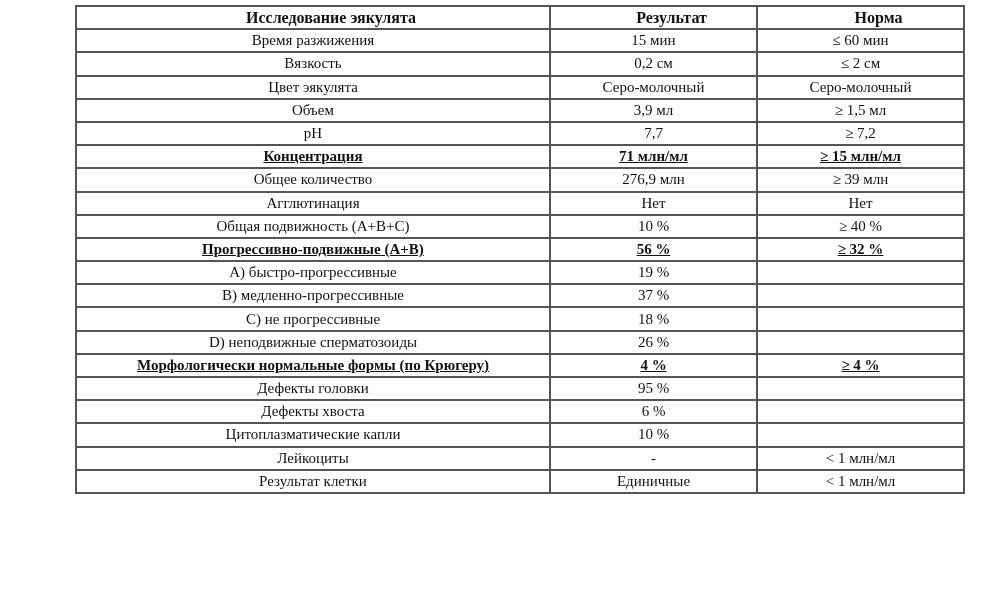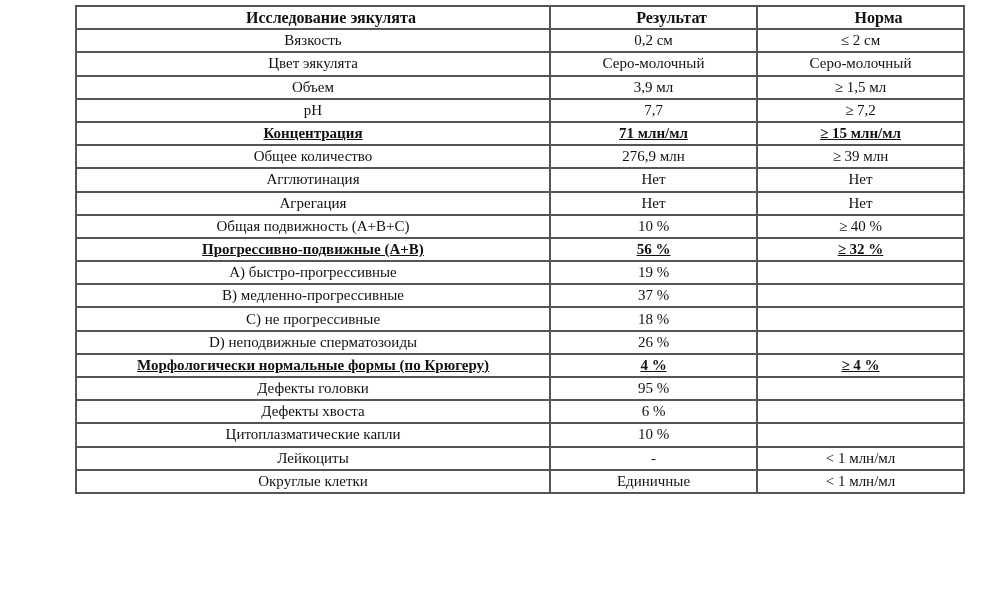--- a/index.html
+++ b/index.html
@@ -59,20 +59,25 @@
   </colgroup>
   <thead>
     <tr>
       <th>Исследование эякулята</th>
       <th>Результат</th>
       <th>Норма</th>
     </tr>
   </thead>
   <tbody id="table-body">
       <tr>
+        <td>Время разжижения</td>
+        <td>15 мин</td>
+        <td>≤ 60 мин</td>
+      </tr>
+      <tr>
         <td>Вязкость</td>
         <td>0,2 см</td>
         <td>≤ 2 см</td>
       </tr>
       <tr>
         <td>Цвет эякулята</td>
         <td>Серо-молочный</td>
         <td>Серо-молочный</td>
       </tr>
       <tr>
@@ -90,25 +95,20 @@
         <td>71 млн/мл</td>
         <td>≥ 15 млн/мл</td>
       </tr>
       <tr>
         <td>Общее количество</td>
         <td>276,9 млн</td>
         <td>≥ 39 млн</td>
       </tr>
       <tr>
         <td>Агглютинация</td>
-        <td>Нет</td>
-        <td>Нет</td>
-      </tr>
-      <tr>
-        <td>Агрегация</td>
         <td>Нет</td>
         <td>Нет</td>
       </tr>
       <tr>
         <td>Общая подвижность (A+B+C)</td>
         <td>10 %</td>
         <td>≥ 40 %</td>
       </tr>
       <tr class="bold">
         <td>Прогрессивно-подвижные (A+B)</td>
@@ -154,18 +154,18 @@
         <td>Цитоплазматические капли</td>
         <td>10 %</td>
         <td></td>
       </tr>
       <tr>
         <td>Лейкоциты</td>
         <td>-</td>
         <td>&lt; 1 млн/мл</td>
       </tr>
       <tr>
-        <td>Округлые клетки</td>
+        <td>Результат клетки</td>
         <td>Единичные</td>
         <td>&lt; 1 млн/мл</td>
       </tr>
     </tbody>
 </table>
 
 </body></html>

